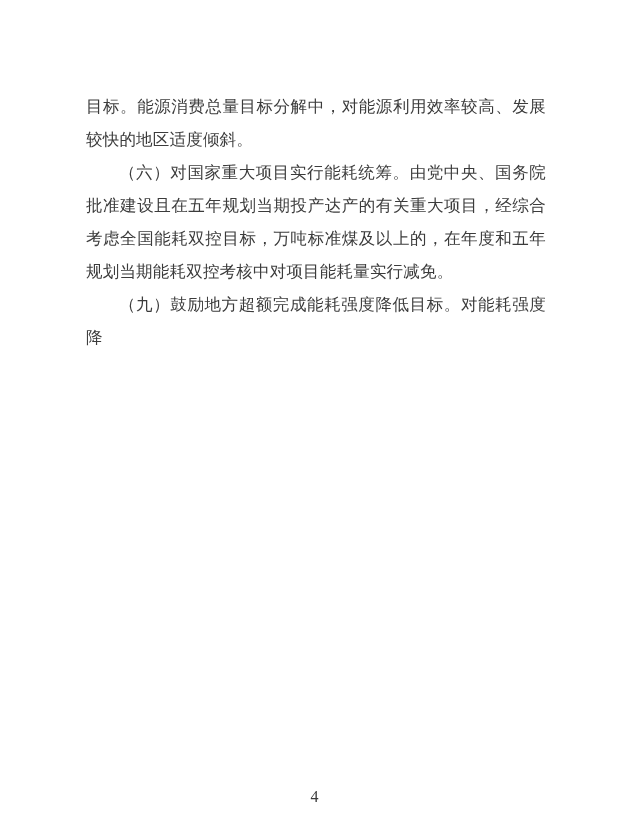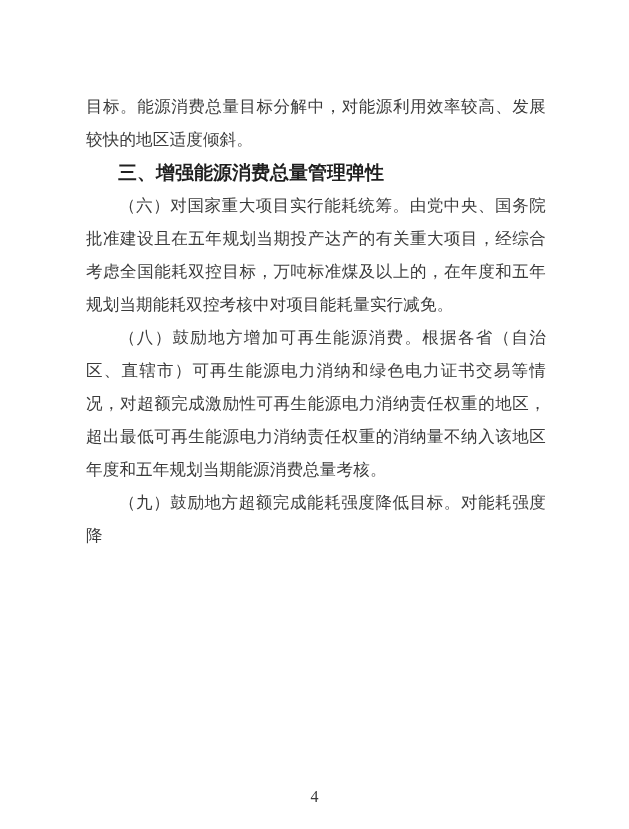--- a/index.html
+++ b/index.html
@@ -57,19 +57,17 @@
     line-height: 20px;
     font-family: "Liberation Serif", "DejaVu Serif", serif;
   }
 </style>
 </head>
 <body>
 
 <div class="page">
   <div class="doc-body">
     <p class="para no-indent">目标。能源消费总量目标分解中，对能源利用效率较高、发展较快的地区适度倾斜。</p>
-    <h3 class="section-heading">三、增强能源消费总量管理弹性</h3>
     <p class="para">（六）对国家重大项目实行能耗统筹。由党中央、国务院批准建设且在五年规划当期投产达产的有关重大项目，经综合考虑全国能耗双控目标，万吨标准煤及以上的，在年度和五年规划当期能耗双控考核中对项目能耗量实行减免。</p>
-    <p class="para">（八）鼓励地方增加可再生能源消费。根据各省（自治区、直辖市）可再生能源电力消纳和绿色电力证书交易等情况，对超额完成激励性可再生能源电力消纳责任权重的地区，超出最低可再生能源电力消纳责任权重的消纳量不纳入该地区年度和五年规划当期能源消费总量考核。</p>
     <p class="para">（九）鼓励地方超额完成能耗强度降低目标。对能耗强度降</p>
   </div>
   <div class="page-number">4</div>
 </div>
 
 </body></html>

